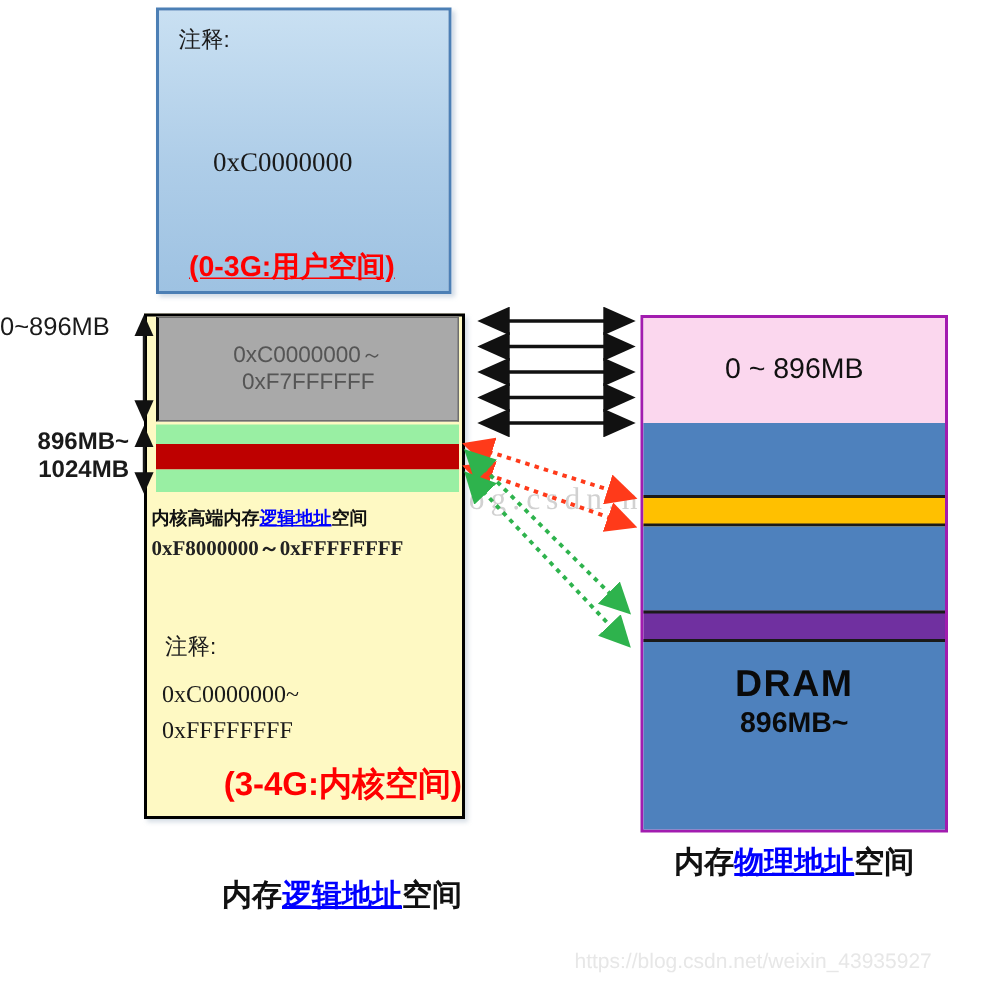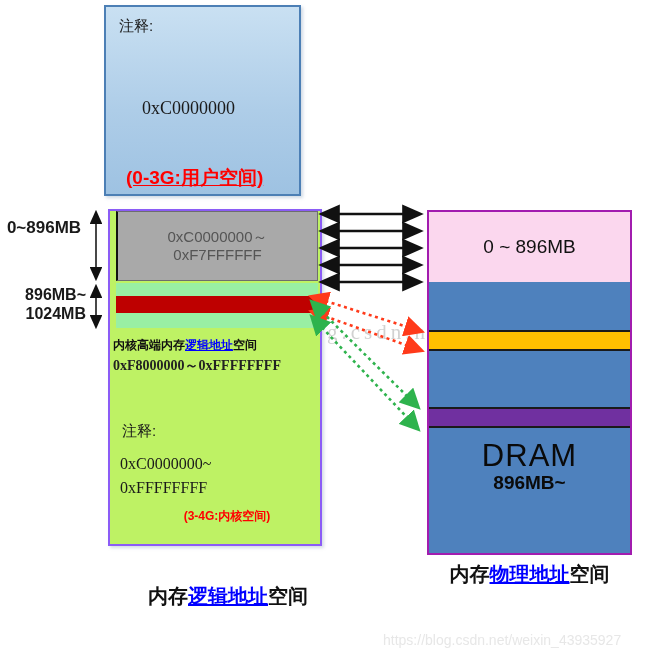--- a/index.html
+++ b/index.html
@@ -22,58 +22,58 @@
     position:absolute;left:104px;top:5px;width:193px;height:187px;
     border:2px solid #4c7fb5;background:linear-gradient(180deg,#c9e0f2 0%,#aecde8 55%,#9ec2e2 100%);
     box-shadow:2px 2px 3px rgba(120,150,180,.35);z-index:2;
   }
   .top-note .note-title{position:absolute;left:13px;top:10px;font-size:15px;color:#1a1a1a;}
   .top-note .hex1{position:absolute;left:36px;top:46px;font-family:"Liberation Serif",serif;font-size:18px;color:#1a1a1a;}
   .top-note .hex2{position:absolute;left:36px;top:91px;font-family:"Liberation Serif",serif;font-size:18px;color:#1a1a1a;}
   .top-note .hl{position:absolute;left:20px;top:136px;font-size:19px;font-weight:bold;color:#f00;text-decoration:underline;margin-top:22px;}
   
   .left-box{
-    position:absolute;left:108px;top:209px;width:210px;height:333px;
-    border:2px solid #8b5cf6;background:#bef264;z-index:2;
+    position:absolute;left:96px;top:209px;width:210px;height:333px;
+    border:2px solid #000000;background:#fef9c3;z-index:2;
     box-shadow:2px 2px 3px rgba(150,170,190,.4);
   }
   .gray-box{
     position:absolute;left:6px;top:0;width:202px;height:70px;
     background:#a9a9a9;border:1px solid #6e6e6e;border-left:2px solid #111;
     display:flex;flex-direction:column;align-items:center;justify-content:center;
     font-size:15px;font-weight:500;color:#555;line-height:18px;box-sizing:border-box;
   }
   .stripe{position:absolute;left:6px;width:202px;}
   .stripe.g1{top:72px;height:13px;background:#99efa3;}
   .stripe.r {top:85px;height:17px;background:#be0000;}
   .stripe.g2{top:102px;height:15px;background:#99efa3;}
   .k-title{position:absolute;left:3px;top:126px;font-size:12px;font-weight:bold;color:#111;white-space:nowrap;}
   .k-title .blue{color:#0000ff;text-decoration:underline;}
   .k-hex{position:absolute;left:3px;top:146px;font-family:"Liberation Serif",serif;font-weight:bold;font-size:14px;color:#222;white-space:nowrap;}
   .k-note-title{position:absolute;left:12px;top:211px;font-size:15px;color:#1a1a1a;}
   .k-hex1{position:absolute;left:10px;top:244px;font-family:"Liberation Serif",serif;font-size:16px;color:#1a1a1a;}
   .k-hex2{position:absolute;left:10px;top:268px;font-family:"Liberation Serif",serif;font-size:16px;color:#1a1a1a;}
-  .k-hl{position:absolute;left:0;top:297px;width:100%;text-align:center;font-size:12px;font-weight:bold;color:#f00;margin-left:12px;}
+  .k-hl{position:absolute;left:0;top:297px;width:100%;text-align:right;font-size:22px;font-weight:bold;color:#f00;}
   
-  .lbl-1{position:absolute;left:0;top:218px;width:88px;text-align:center;font-size:17px;font-weight:bold;color:#1a1a1a;z-index:2;}
+  .lbl-1{position:absolute;left:0;top:208px;width:88px;text-align:left;font-size:17px;font-weight:normal;color:#1a1a1a;z-index:2;}
   .lbl-2{position:absolute;left:0;top:285px;width:86px;text-align:right;font-size:16px;font-weight:bold;color:#1a1a1a;line-height:19px;z-index:2;}
   
   .right-box{
     position:absolute;left:427px;top:210px;width:201px;height:341px;
     border:2px solid #a21caf;z-index:2;
   }
   .sec{width:100%;box-sizing:border-box;}
   .sec.pink{height:70px;background:#fbd7ee;display:flex;align-items:center;justify-content:center;
             font-size:19px;font-weight:500;color:#111;}
   .sec.blue1{height:48px;background:#4e81bd;}
   .sec.orange{height:21px;background:#ffc000;border-top:2px solid #1a1a1a;border-bottom:2px solid #1a1a1a;}
   .sec.blue2{height:56px;background:#4e81bd;}
   .sec.purple{height:21px;background:#7030a0;border-top:2px solid #1a1a1a;border-bottom:2px solid #1a1a1a;}
   .sec.blue3{height:125px;background:#4e81bd;display:flex;flex-direction:column;align-items:center;padding-top:12px;color:#0a0a0a;}
-  .dram{font-size:31px;font-weight:normal;line-height:32px;letter-spacing:1px;}
+  .dram{font-size:25px;font-weight:bold;line-height:32px;letter-spacing:1px;}
   .dram-sub{font-size:19px;font-weight:bold;line-height:22px;}
   
   .cap{position:absolute;font-size:20px;font-weight:bold;color:#111;white-space:nowrap;z-index:2;}
   .cap .blue{color:#0000ff;text-decoration:underline;}
   .cap-phys{left:427px;top:561px;width:205px;text-align:center;}
   .cap-log{left:96px;top:583px;width:264px;text-align:center;}
   .cap-virt{left:96px;top:620px;width:264px;text-align:center;}
   
   .overlay{position:absolute;left:0;top:0;width:662px;height:660px;z-index:3;pointer-events:none;}
 </style>

